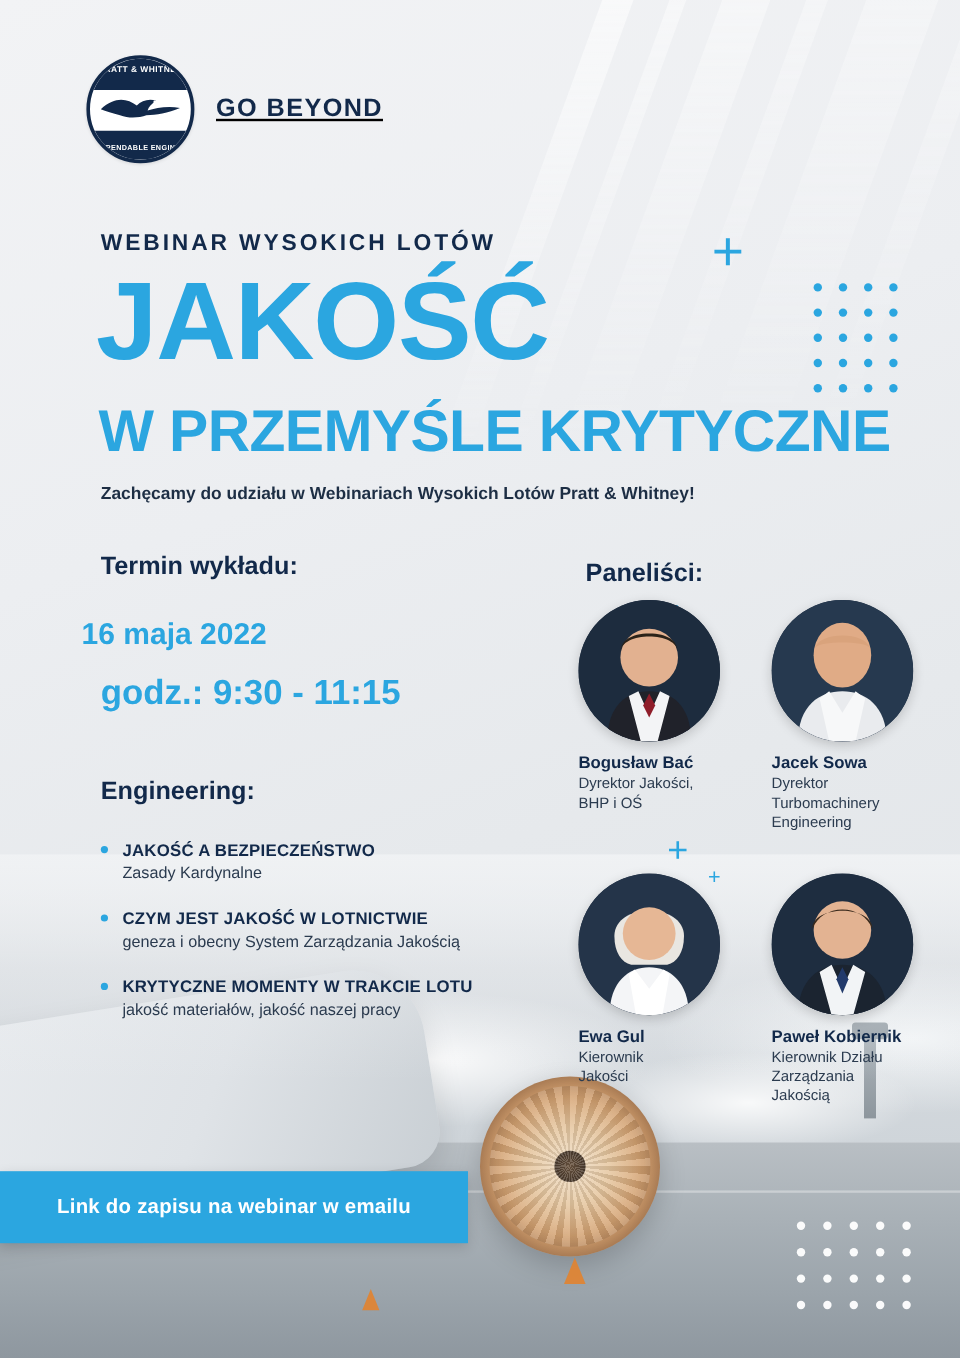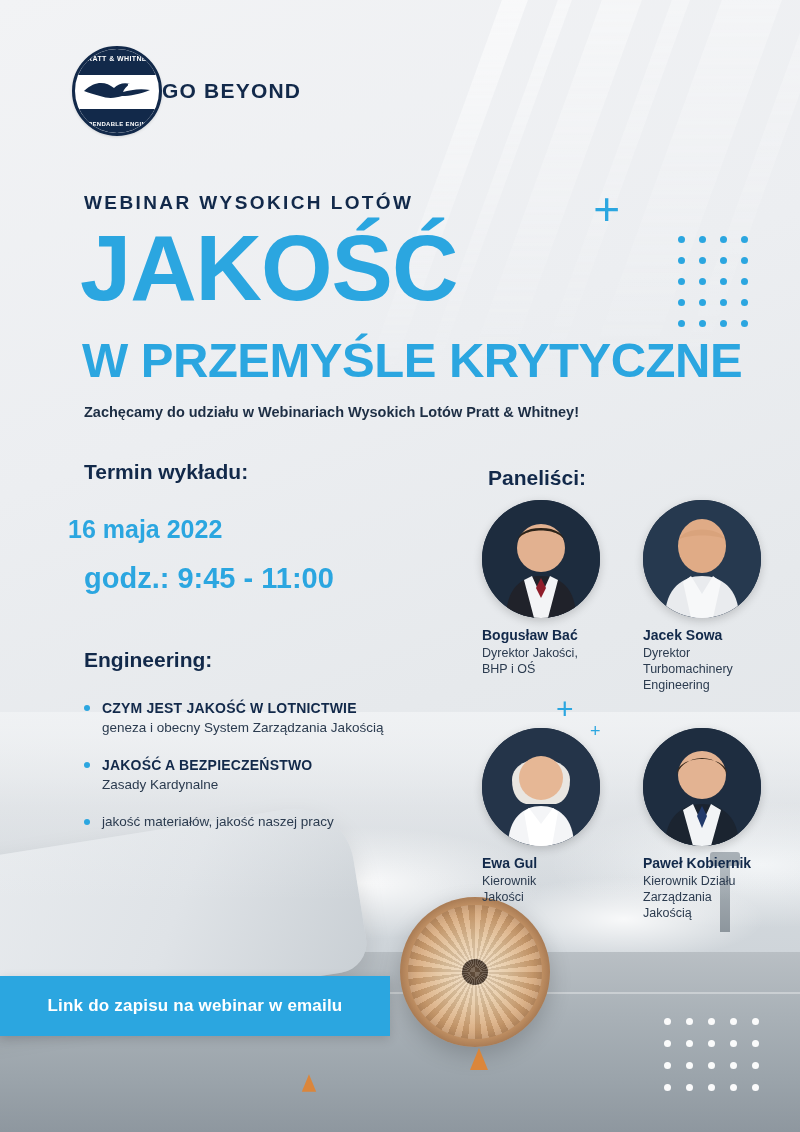--- a/index.html
+++ b/index.html
@@ -127,20 +127,22 @@
     background: linear-gradient(to bottom, rgba(240,242,244,.95) 0%, rgba(240,242,244,.35) 22%, rgba(240,242,244,0) 45%);
   }
 
   
   .logo-wrap {
     position: absolute;
     left: 72px;
     top: 46px;
     display: flex;
     align-items: center;
+    gap: 18px;
+    text-decoration: underline;
   }
   .roundel {
     width: 84px;
     height: 84px;
     border-radius: 50%;
     background: #ffffff;
     border: 3px solid #12294a;
     position: relative;
     overflow: hidden;
     box-shadow: 0 1px 3px rgba(0,0,0,.12);
@@ -461,36 +463,37 @@
   <div class="plus p7">+</div>
   <div class="plus p8">+</div>
 
   <div class="kicker">WEBINAR WYSOKICH LOTÓW</div>
   <div class="title-main">JAKOŚĆ</div>
   <div class="title-sub">W PRZEMYŚLE KRYTYCZNE</div>
   <div class="lead">Zachęcamy do udziału w Webinariach Wysokich Lotów Pratt &amp; Whitney!</div>
 
   <div class="h-term">Termin wykładu:</div>
   <div class="date-big">16 maja 2022</div>
-  <div class="date-hour">godz.: 9:45 - 11:00</div>
+  <div class="date-hour">godz.: 9:30 - 11:15</div>
 
   <div class="h-topics">Engineering:</div>
   <div class="topics">
     <div class="topic">
       <span class="bullet"></span>
+      <div class="t-title">JAKOŚĆ A BEZPIECZEŃSTWO</div>
+      <div class="t-desc">Zasady Kardynalne</div>
+    </div>
+    <div class="topic">
+      <span class="bullet"></span>
       <div class="t-title">CZYM JEST JAKOŚĆ W LOTNICTWIE</div>
       <div class="t-desc">geneza i obecny System Zarządzania Jakością</div>
     </div>
     <div class="topic">
       <span class="bullet"></span>
-      <div class="t-title">JAKOŚĆ A BEZPIECZEŃSTWO</div>
-      <div class="t-desc">Zasady Kardynalne</div>
-    </div>
-    <div class="topic">
-      <span class="bullet"></span>
+      <div class="t-title">KRYTYCZNE MOMENTY W TRAKCIE LOTU</div>
       <div class="t-desc">jakość materiałów, jakość naszej pracy</div>
     </div>
   </div>
 
   <div class="h-panel">Paneliści:</div>
   <div class="panel-grid">
 
     <div class="panelist">
       <div class="avatar">
         <svg viewBox="0 0 118 118">

